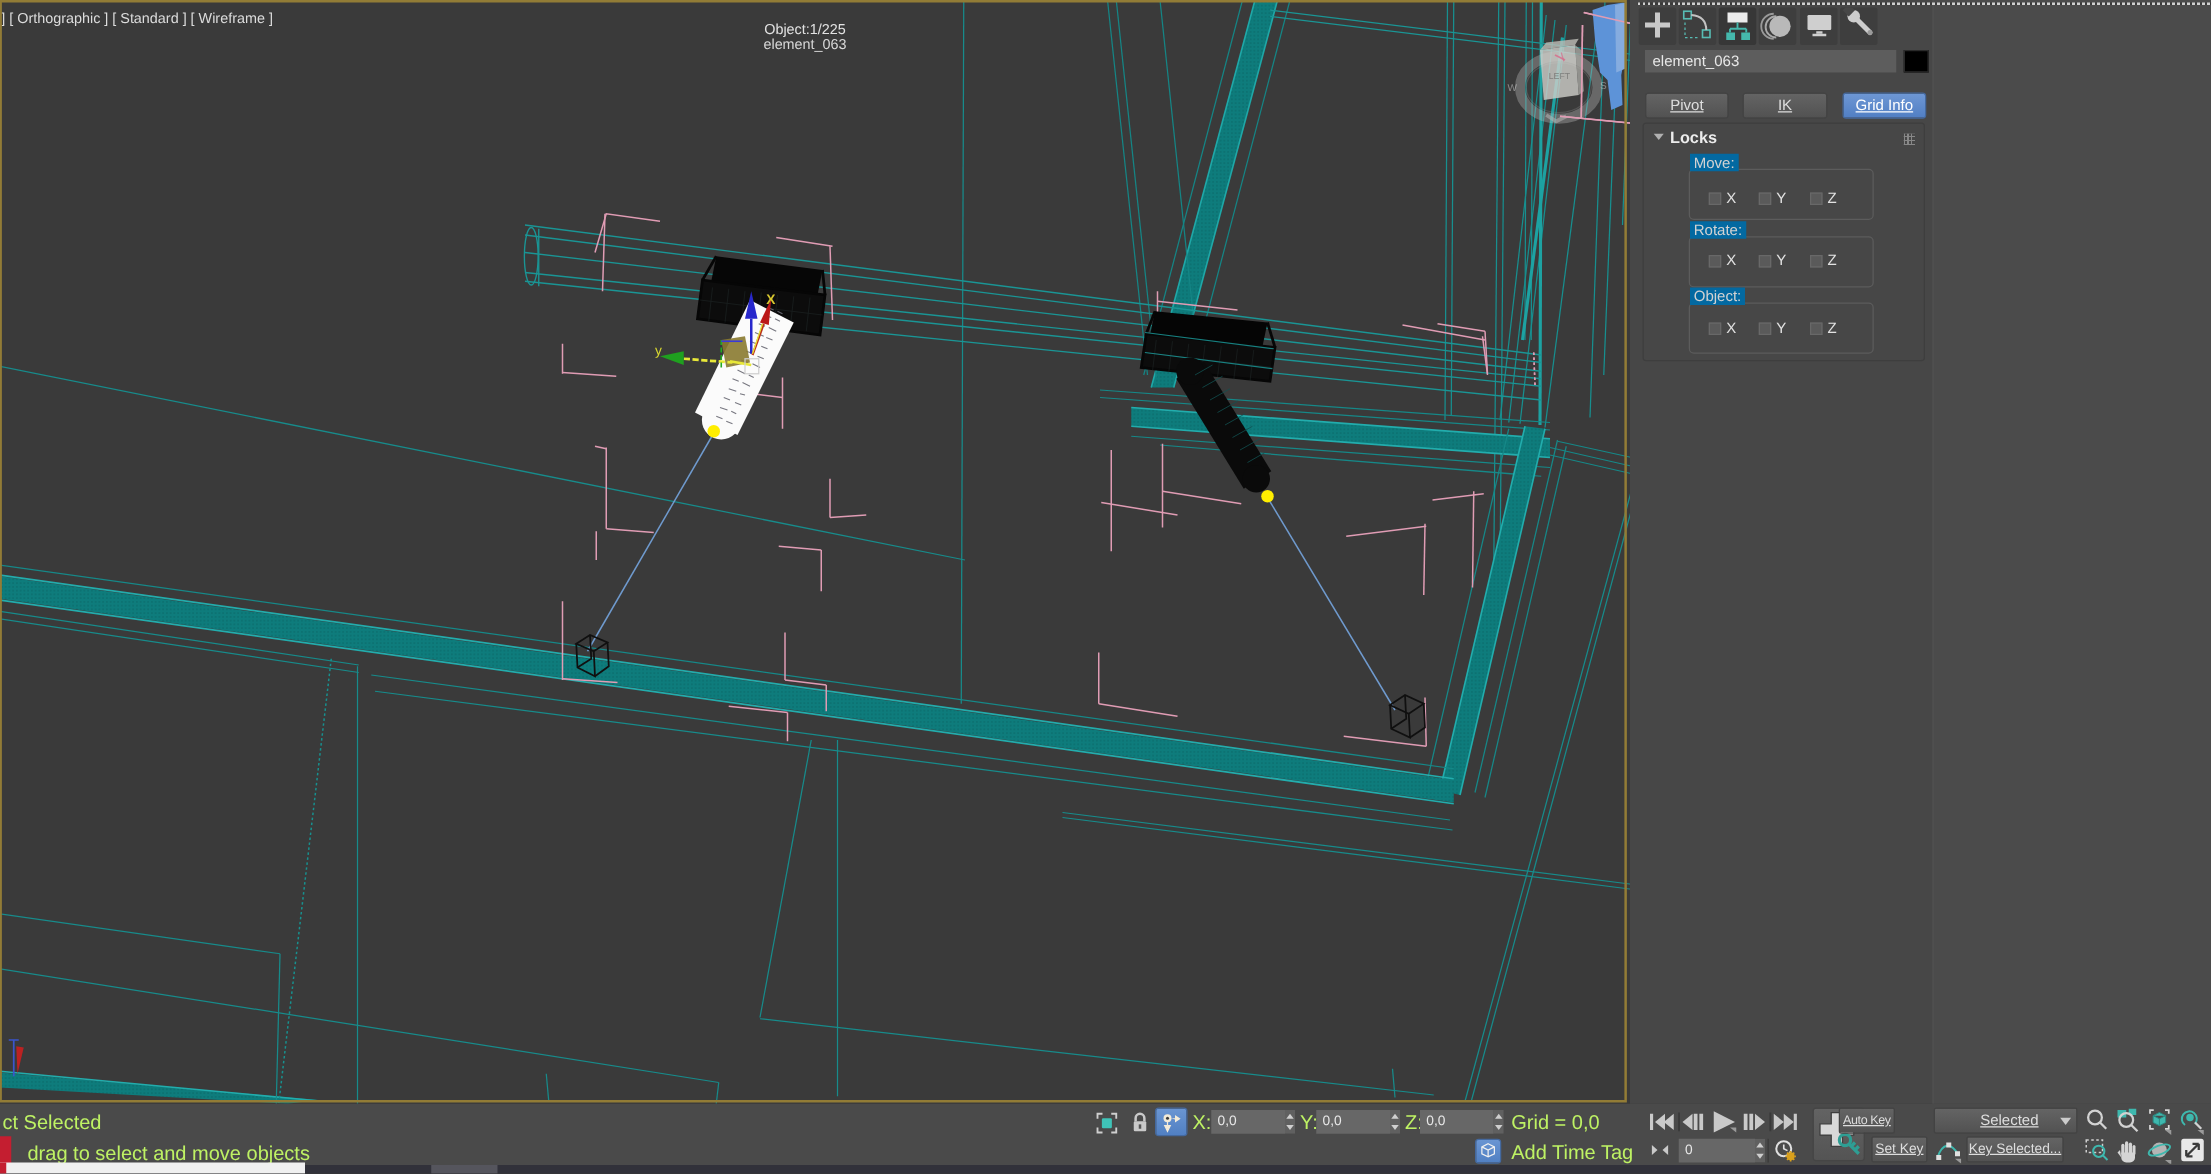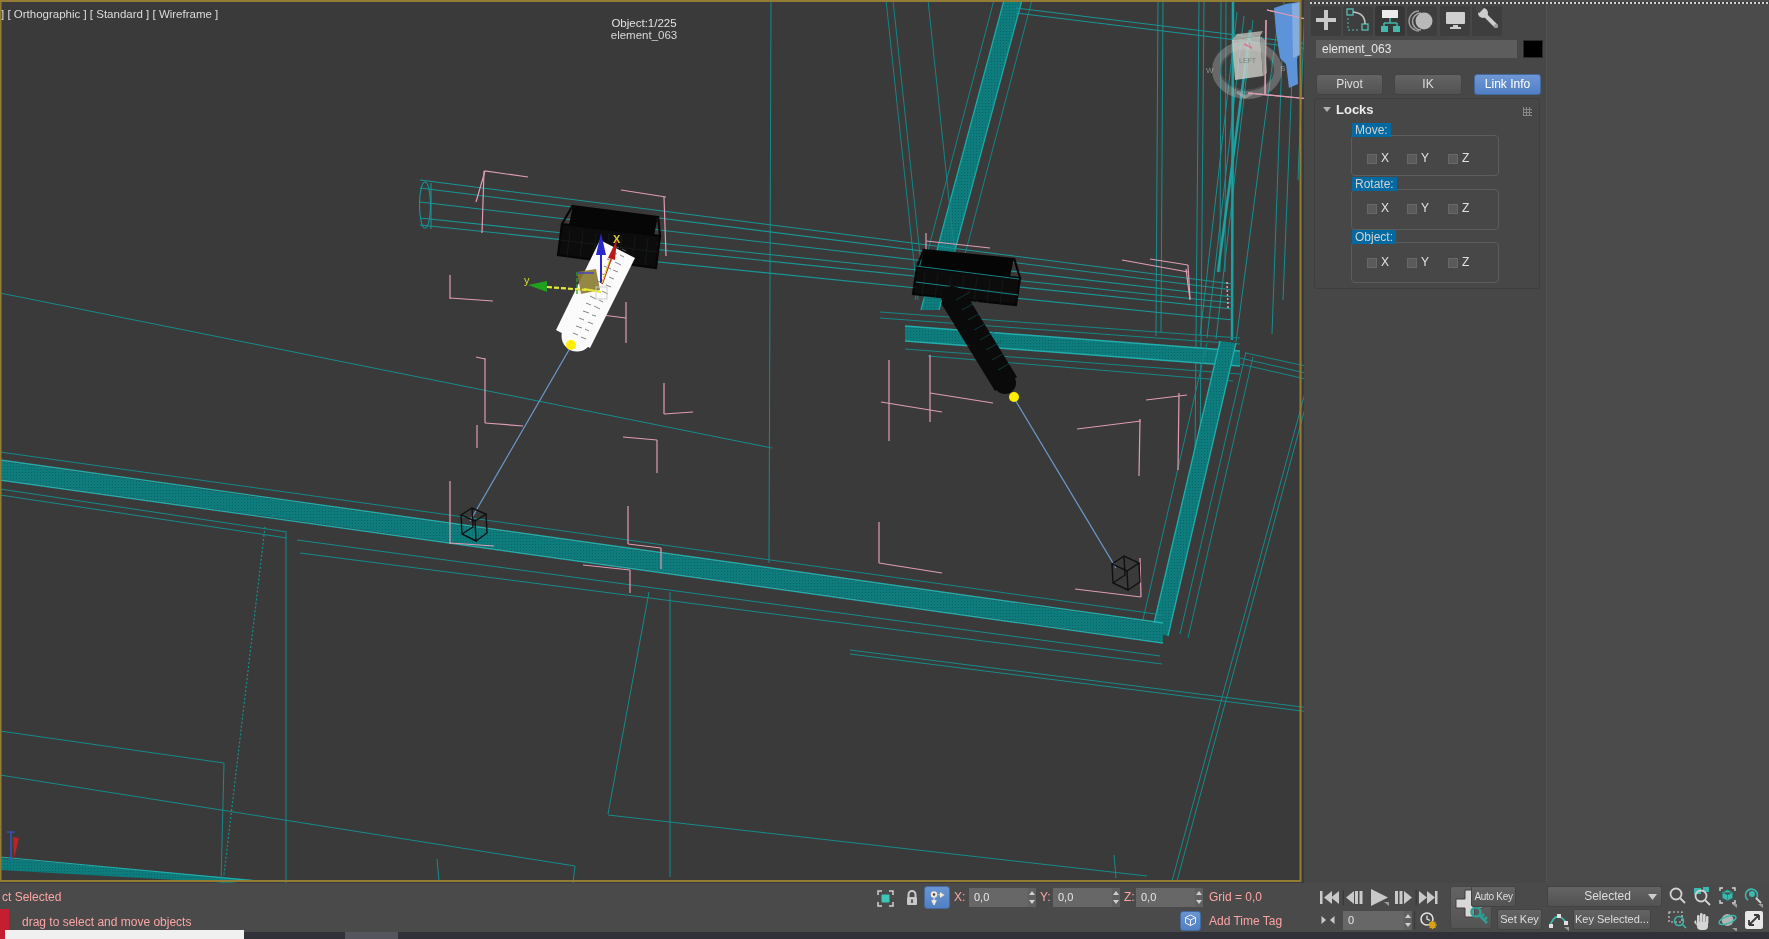--- a/index.html
+++ b/index.html
@@ -1,19 +1,19 @@
 <!DOCTYPE html>
 <html><head>
 <meta charset="utf-8">
 <style>
 html,body{margin:0;padding:0;background:#3a3a3a;}
 #root{position:relative;width:1769px;height:939px;background:#3a3a3a;font-family:"Liberation Sans",sans-serif;overflow:hidden;}
 .abs{position:absolute;}
-.txt{position:absolute;color:#fca5a5;font-size:12px;white-space:nowrap;}
-.btn{position:absolute;background:linear-gradient(#646464,#525252);border:1px solid #434343;border-radius:3px;color:#dedede;font-size:12px;text-align:center;box-sizing:border-box;}
+.txt{position:absolute;color:#bef264;font-size:16px;white-space:nowrap;}
+.btn{position:absolute;background:linear-gradient(#646464,#525252);border:1px solid #434343;border-radius:3px;color:#dedede;font-size:12px;text-align:center;box-sizing:border-box;text-decoration:underline;}
 .fld{position:absolute;background:#676767;color:#e8e8e8;font-size:11px;box-sizing:border-box;padding-left:5px;}
 .chk{position:absolute;width:10px;height:10px;background:#5a5a5a;border:1px solid #686868;box-sizing:border-box;}
 .gbox{position:absolute;border:1px solid #5c5c5c;border-radius:4px;box-sizing:border-box;}
 .glbl{position:absolute;color:#d2d2d2;font-size:12px;background:#0369a1;padding:0 3px;}
 .cl{position:absolute;color:#e2e2e2;font-size:12px;}
 </style>
 </head>
 <body>
 <div id="root">
 
@@ -381,21 +381,21 @@
       <path d="M8,8 L20,20" stroke="#cdcdcd" stroke-width="4" stroke-linecap="round"></path>
       <circle cx="20" cy="20" r="2" fill="#9a9a9a"></circle>
     </g>
   </svg>
 
   <div class="abs" style="left:12px;top:40px;width:201px;height:18px;background:#5d5d5d;color:#e8e8e8;font-size:12px;line-height:18px;padding-left:6px;box-sizing:border-box">element_063</div>
   <div class="abs" style="left:219px;top:40px;width:20px;height:18px;background:#000;border:1px solid #2a2a2a;box-sizing:border-box"></div>
 
   <div class="btn" style="left:12px;top:74px;width:67px;height:21px;line-height:19px">Pivot</div>
   <div class="btn" style="left:90px;top:74px;width:68px;height:21px;line-height:19px">IK</div>
-  <div class="btn" style="left:170px;top:74px;width:67px;height:21px;line-height:19px;background:linear-gradient(#6e97d4,#517fc4);border-color:#44699f;color:#fff">Link Info</div>
+  <div class="btn" style="left:170px;top:74px;width:67px;height:21px;line-height:19px;background:linear-gradient(#6e97d4,#517fc4);border-color:#44699f;color:#fff">Grid Info</div>
 
   <div class="abs" style="left:10px;top:98px;width:226px;height:191px;background:#474747;border:1px solid #3e3e3e;border-radius:3px;box-sizing:border-box">
     <div class="abs" style="left:8px;top:8px;width:0;height:0;border-left:4px solid transparent;border-right:4px solid transparent;border-top:5px solid #b0b0b0"></div>
     <div class="abs" style="left:21px;top:3px;color:#ececec;font-size:13px;font-weight:bold">Locks</div>
     <div class="abs" style="left:208px;top:8px;width:9px;height:9px;background:repeating-linear-gradient(90deg,#888 0 1px,transparent 1px 3px),repeating-linear-gradient(0deg,#888 0 1px,transparent 1px 3px)"></div>
 
     <div class="gbox" style="left:36px;top:36px;width:148px;height:41px"></div>
     <div class="glbl" style="left:37px;top:24px">Move:</div>
     <div class="chk" style="left:52px;top:55px"></div>
         <div class="cl" style="left:66px;top:52px">X</div>

